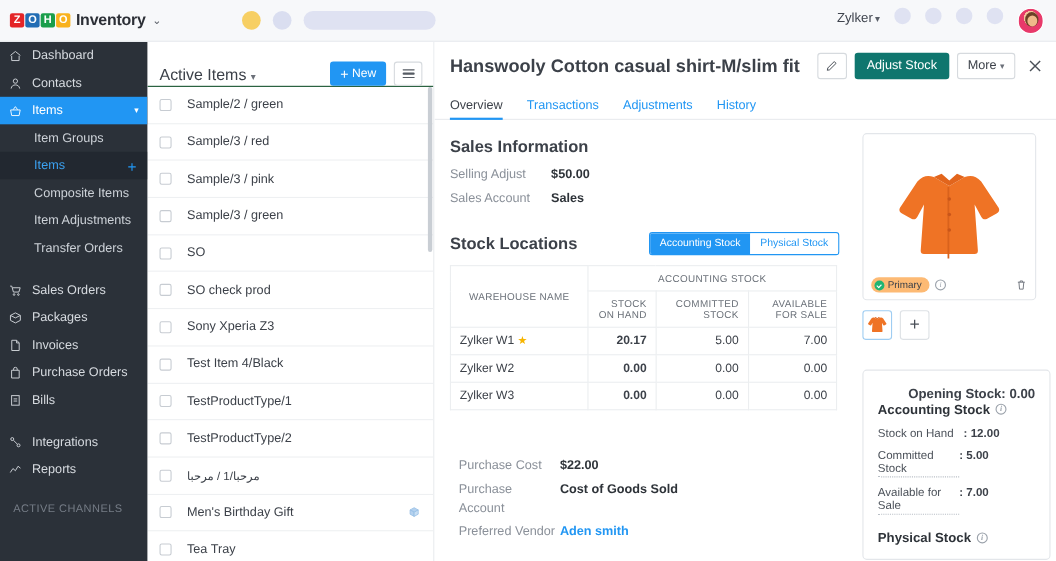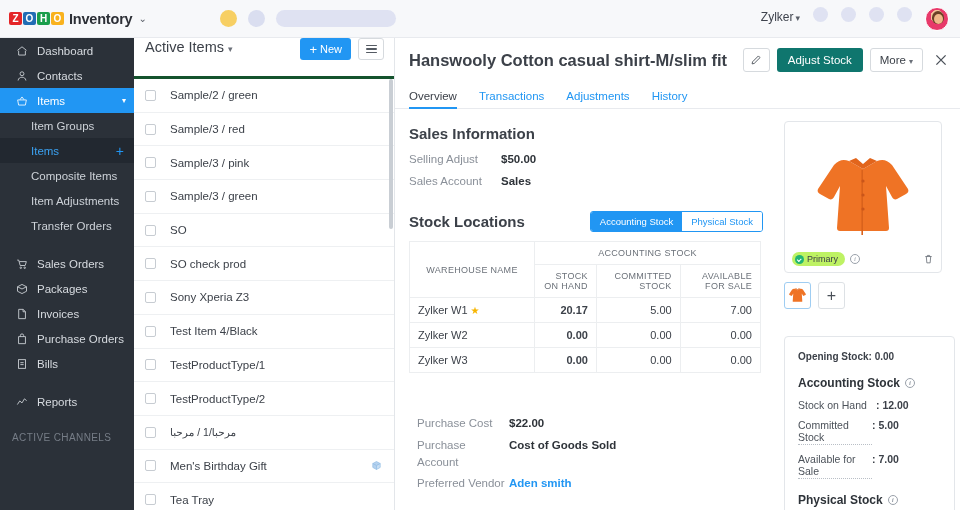--- a/index.html
+++ b/index.html
@@ -63,21 +63,21 @@
   
   .sidebar {
     position: absolute; top: 38px; left: 0;
     width: 134px; height: 472px;
     background: #2b3139;
     overflow: hidden;
     z-index: 20;
   }
   .nav-item {
     display: flex; align-items: center;
-    height: 25px; padding-left: 16px; gap: 9px;
+    height: 25px; padding-left: 8px; gap: 9px;
     color: #d7dbe0; font-size: 11.5px;
     cursor: pointer;
   }
   .nav-item.active { background: #2196f3; color: #fff; }
   .nav-icon {
     width: 12px; height: 12px; flex: 0 0 12px;
     display: inline-flex; align-items: center; justify-content: center;
     opacity: .92;
   }
   .nav-icon svg { width: 12px; height: 12px; display: block; }
@@ -97,23 +97,23 @@
 
   
   .listpanel {
     position: absolute; top: 38px; left: 134px;
     width: 261px; height: 472px;
     background: #fff;
     border-right: 1px solid #e3e6ea;
     overflow: hidden;
   }
   .list-toolbar {
-    height: 41px; display: flex; align-items: flex-start;
+    height: 41px; display: flex; align-items: flex-end;
     padding: 0 10px 0 11px;
-    border-bottom: 3px solid #14532d;
+    border-bottom: 1px solid #14532d;
     background: #fff;
   }
   .list-title { font-size: 14.5px; color: #3c4149; }
   .list-title-caret { font-size: 9px; color: #6b7079; margin-left: 4px; }
   .btn-new {
     margin-left: auto;
     background: #2196f3; color: #fff;
     border: none; border-radius: 3px;
     height: 22px; padding: 0 9px;
     font-size: 11px; font-family: inherit;
@@ -252,21 +252,21 @@
     background: #fff; position: relative;
     display: flex; align-items: center; justify-content: center;
   }
   .img-card .sweater { width: 100px; height: 92px; }
   .img-meta {
     position: absolute; left: 7px; right: 7px; bottom: 6px;
     display: flex; align-items: center; gap: 5px;
   }
   .badge-primary {
     display: inline-flex; align-items: center; gap: 3px;
-    background: #bef264; border-radius: 9px;
+    background: #fdba74; border-radius: 9px;
     padding: 2px 7px 2px 3px;
     font-size: 9px; color: #3c4149;
   }
   .badge-dot {
     width: 9px; height: 9px; border-radius: 50%;
     background: #21b573; position: relative;
   }
   .badge-dot::after {
     content: ""; position: absolute; left: 2.3px; top: 3.4px;
     width: 3.4px; height: 1.6px;
@@ -292,21 +292,21 @@
   }
   .thumb.add { border: 1px solid #dde1e5; color: #4a5058; font-size: 16px; font-weight: 300; }
   .thumb .sweater { width: 19px; height: 17px; }
 
   .summary-card {
     margin-top: 27px; width: 171px;
     border: 1px solid #e3e6ea; border-radius: 4px;
     background: #fff; padding: 14px 13px 12px 13px;
     position: relative;
   }
-  .opening { font-size: 10px; color: #3c4149; font-weight: bold; text-align: left; margin-bottom: 14px; }
+  .opening { font-size: 12px; color: #3c4149; font-weight: bold; text-align: right; }
   .acct-title {
     font-size: 12px; font-weight: bold; color: #2e3339;
     display: flex; align-items: center; gap: 5px; margin-bottom: 9px;
   }
   .srow { display: flex; font-size: 10.5px; color: #3c4149; margin-bottom: 8px; }
   .srow .sk { width: 78px; flex: 0 0 78px; color: #4c525a; }
   .srow .sk.dotted { border-bottom: 1px dotted #b9bfc6; padding-bottom: 1px; width: 74px; flex: 0 0 74px; }
   .srow .sv { font-weight: bold; }
   .phys-title { font-size: 12px; font-weight: bold; color: #2e3339; display: flex; align-items: center; gap: 5px; margin-top: 14px; }
 </style>
@@ -430,20 +430,30 @@
       <svg viewBox="0 0 16 16" fill="none" stroke="currentColor" stroke-width="1.2">
           <rect x="3.4" y="2.2" width="9.2" height="11.6"></rect>
           <path d="M5.8 6.2h4.4M5.8 8.8h4.4"></path>
         </svg>
     </span>
     <span>Bills</span>
   </div>
 
   <div class="nav-gap"></div>
 
+  <div class="nav-item">
+    <span class="nav-icon">
+      <svg viewBox="0 0 16 16" fill="none" stroke="currentColor" stroke-width="1.2">
+          <circle cx="4.2" cy="4.2" r="1.8"></circle>
+          <circle cx="11.8" cy="11.8" r="1.8"></circle>
+          <path d="M5.6 5.6 10.4 10.4"></path>
+        </svg>
+    </span>
+    <span>Integrations</span>
+  </div>
   <div class="nav-item">
     <span class="nav-icon">
       <svg viewBox="0 0 16 16" fill="none" stroke="currentColor" stroke-width="1.2">
           <path d="M1.8 11.4 5 6.6l3 2.6 3.2-5.4 3 2.4"></path>
         </svg>
     </span>
     <span>Reports</span>
   </div>
 
   <div class="nav-section">ACTIVE CHANNELS</div>

